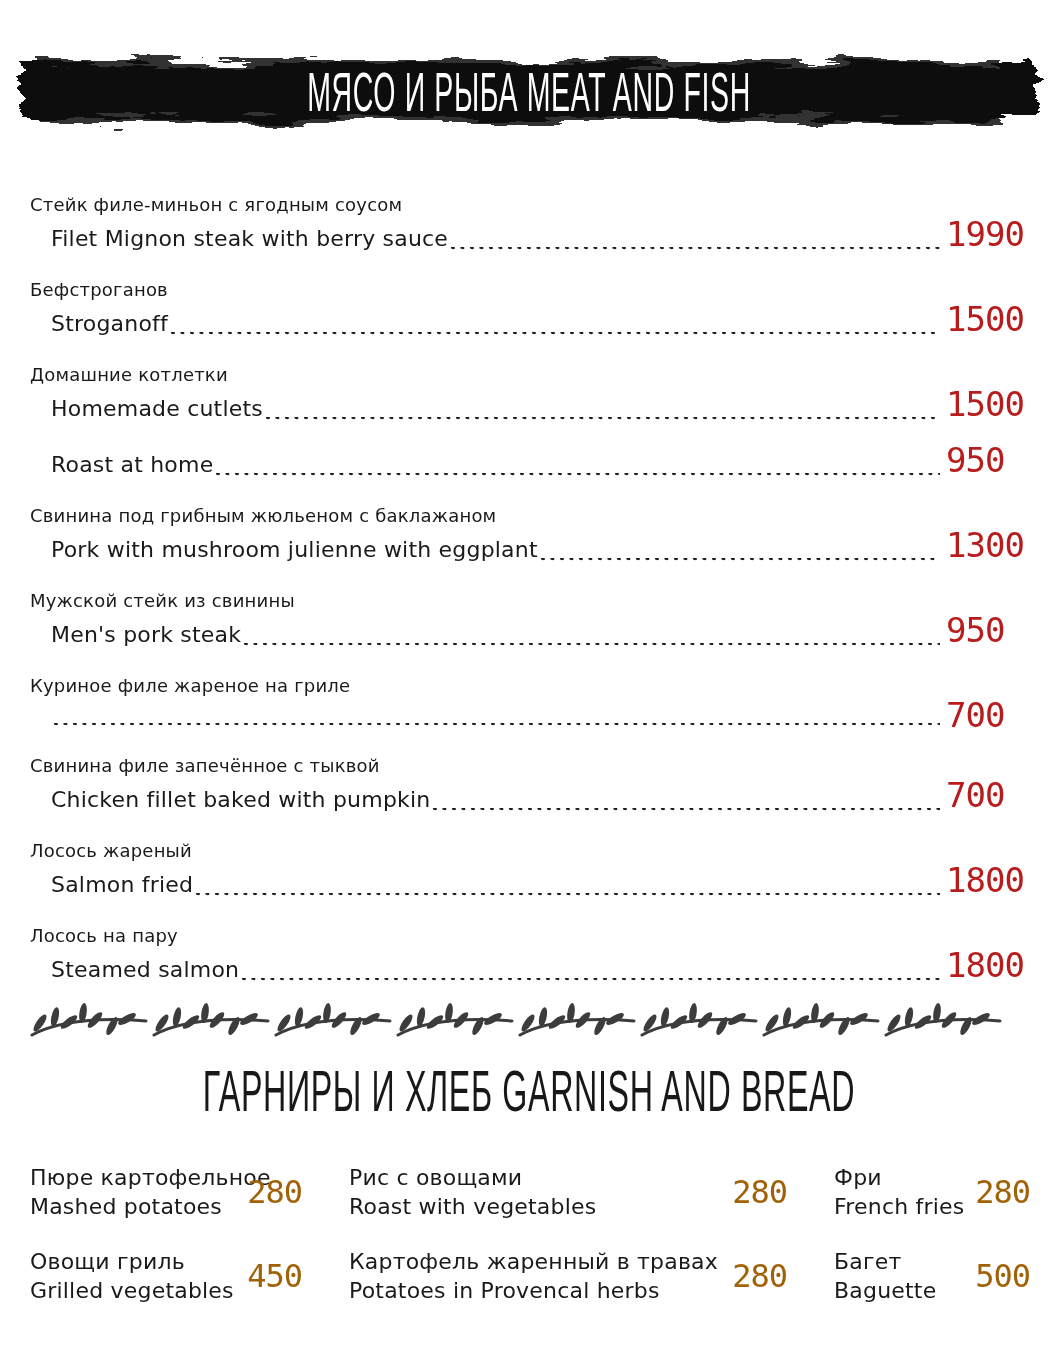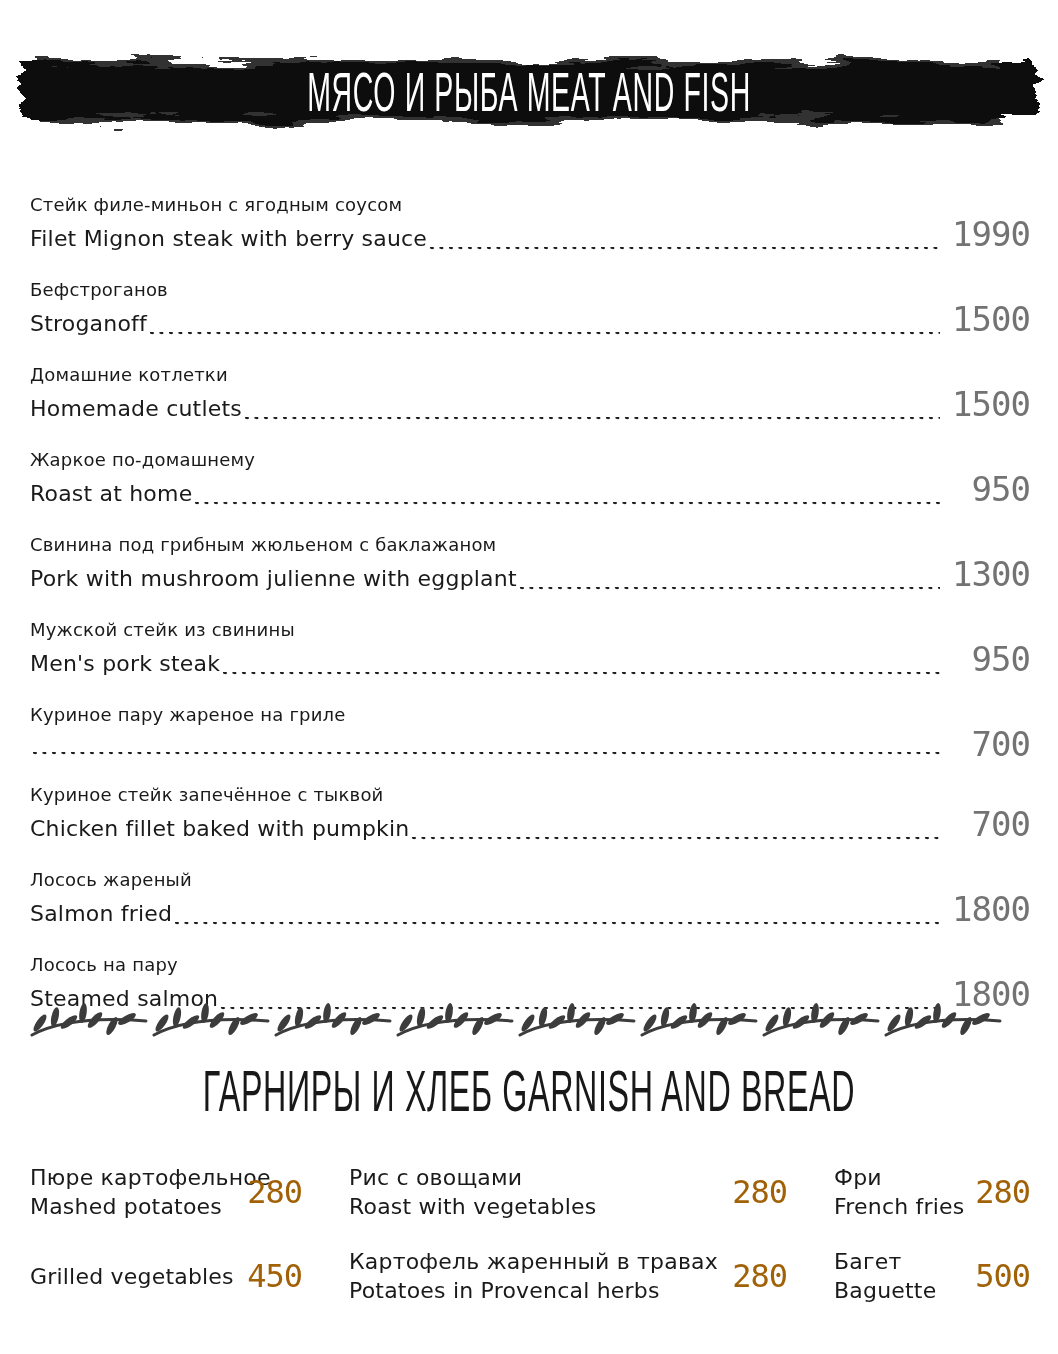--- a/index.html
+++ b/index.html
@@ -22,31 +22,31 @@
     font-family:"Liberation Sans", sans-serif;
     font-size:46px;font-weight:400;white-space:nowrap;
     transform:scale(0.62,1.22);
     letter-spacing:1px;
   }
 
   
   .menu-list{position:absolute;top:190px;left:30px;right:28px;}
   .menu-item{margin-bottom:21px;}
   .name-ru{font-size:18px;line-height:29px;letter-spacing:0.2px;}
-  .item-row{display:flex;align-items:baseline;}
+  .item-row{display:flex;align-items:baseline;margin-left:21px;}
   .name-en{font-size:22px;line-height:30px;white-space:nowrap;letter-spacing:0.2px;}
   .dots{
     flex:1;height:7px;margin:0 6px 0 2px;align-self:flex-end;
     background-image:radial-gradient(circle at 3px 3.5px,#1f1f1f 1.7px,transparent 2.1px);
     background-size:9.5px 7px;background-repeat:repeat-x;background-position:left bottom 3px;
   }
   .price{
     font-family:"DejaVu Sans Mono", monospace;
     font-size:34px;line-height:30px;letter-spacing:-1px;
-    min-width:84px;text-align:right;color:#737373;
+    min-width:84px;text-align:left;color:#b91c1c;
   }
 
   
   .divider{position:absolute;top:995px;left:28px;width:1002px;height:46px;}
 
   
   .header2{
     position:absolute;top:1058px;left:0;width:100%;height:66px;
     display:flex;align-items:center;justify-content:center;gap:26px;
   }
@@ -131,21 +131,20 @@
     <div class="menu-item">
       <div class="name-ru">Домашние котлетки</div>
       <div class="item-row">
         <span class="name-en">Homemade cutlets</span>
         <span class="dots"></span>
         <span class="price">1500</span>
       </div>
     </div>
 
     <div class="menu-item">
-      <div class="name-ru">Жаркое по-домашнему</div>
       <div class="item-row">
         <span class="name-en">Roast at home</span>
         <span class="dots"></span>
         <span class="price">950</span>
       </div>
     </div>
 
     <div class="menu-item">
       <div class="name-ru">Свинина под грибным жюльеном с баклажаном</div>
       <div class="item-row">
@@ -158,29 +157,29 @@
     <div class="menu-item">
       <div class="name-ru">Мужской стейк из свинины</div>
       <div class="item-row">
         <span class="name-en">Men's pork steak</span>
         <span class="dots"></span>
         <span class="price">950</span>
       </div>
     </div>
 
     <div class="menu-item">
-      <div class="name-ru">Куриное пару жареное на гриле</div>
+      <div class="name-ru">Куриное филе жареное на гриле</div>
       <div class="item-row">
         <span class="dots"></span>
         <span class="price">700</span>
       </div>
     </div>
 
     <div class="menu-item">
-      <div class="name-ru">Куриное стейк запечённое с тыквой</div>
+      <div class="name-ru">Свинина филе запечённое с тыквой</div>
       <div class="item-row">
         <span class="name-en">Chicken fillet baked with pumpkin</span>
         <span class="dots"></span>
         <span class="price">700</span>
       </div>
     </div>
 
     <div class="menu-item">
       <div class="name-ru">Лосось жареный</div>
       <div class="item-row">
@@ -241,20 +240,21 @@
     <div class="gcell">
       <div class="gnames">
         <div class="gname-ru">Фри</div>
         <div class="gname-en">French fries</div>
       </div>
       <div class="gprice">280</div>
     </div>
 
     <div class="gcell">
       <div class="gnames">
+        <div class="gname-ru">Овощи гриль</div>
         <div class="gname-en">Grilled vegetables</div>
       </div>
       <div class="gprice">450</div>
     </div>
 
     <div class="gcell">
       <div class="gnames">
         <div class="gname-ru">Картофель жаренный в травах</div>
         <div class="gname-en">Potatoes in Provencal herbs</div>
       </div>

